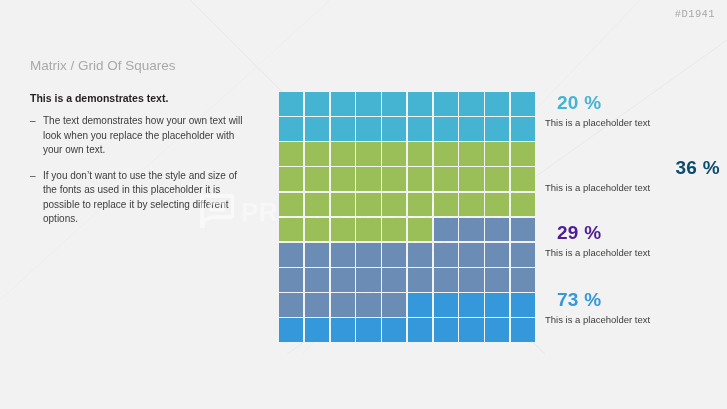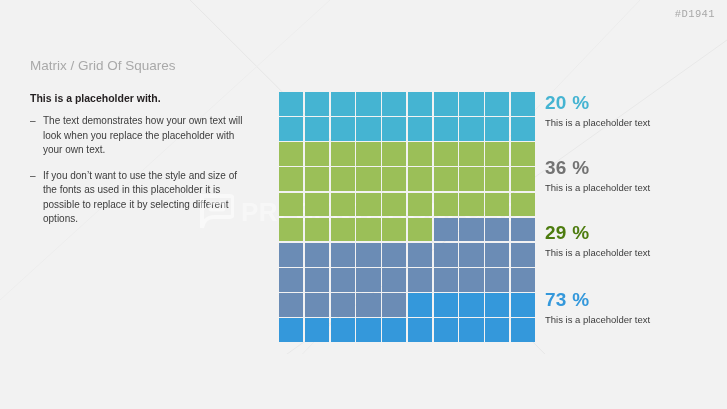--- a/index.html
+++ b/index.html
@@ -132,20 +132,21 @@
   .legend-item {
     position: absolute;
     left: 0;
     width: 175px;
   }
   .legend-value {
     font-size: 19px;
     font-weight: bold;
     line-height: 22px;
     letter-spacing: 0.3px;
+    margin-left: 12px;
   }
   .legend-desc {
     font-size: 9.5px;
     line-height: 13px;
     color: #3C3C3C;
     margin-top: 2px;
   }
 </style>
 </head>
 <body>
@@ -157,21 +158,21 @@
     <line x1="727" y1="40" x2="210" y2="409" stroke="#E8E8E8" stroke-width="1"></line>
     <line x1="640" y1="0" x2="250" y2="409" stroke="#ECECEC" stroke-width="1"></line>
     <line x1="0" y1="300" x2="330" y2="0" stroke="#EDEDED" stroke-width="1"></line>
   </svg>
 
   <div id="doc-id">#D1941</div>
 
   <div id="page-subtitle">Matrix / Grid Of Squares</div>
 
   <div id="text-block">
-    <div id="text-heading">This is a placeholder with.</div>
+    <div id="text-heading">This is a demonstrates text.</div>
 
     <div class="bullet-row">
       <div class="bullet-dash">–</div>
       <div class="bullet-text">The text demonstrates how your own text will look when you replace the placeholder with your own text.</div>
     </div>
 
     <div class="bullet-row">
       <div class="bullet-dash">–</div>
       <div class="bullet-text">If you don’t want to use the style and size of the fonts as used in this placeholder it is possible to replace it by selecting different options.</div>
     </div>
@@ -287,25 +288,25 @@
       <div class="cell" style="background: rgb(52, 152, 219);"></div>
       <div class="cell" style="background: rgb(52, 152, 219);"></div>
     </div>
 
   <div id="legend">
       <div class="legend-item" style="top: 0px;">
         <div class="legend-value" style="color: rgb(69, 180, 210);">20 %</div>
         <div class="legend-desc">This is a placeholder text</div>
       </div>
       <div class="legend-item" style="top: 65px;">
-        <div class="legend-value" style="color: #737373;">36 %</div>
+        <div class="legend-value" style="color: #0c4a6e; text-align: right;">36 %</div>
         <div class="legend-desc">This is a placeholder text</div>
       </div>
       <div class="legend-item" style="top: 130px;">
-        <div class="legend-value" style="color: #4d7c0f;">29 %</div>
+        <div class="legend-value" style="color: #4c1d95;">29 %</div>
         <div class="legend-desc">This is a placeholder text</div>
       </div>
       <div class="legend-item" style="top: 197px;">
         <div class="legend-value" style="color: rgb(52, 152, 219);">73 %</div>
         <div class="legend-desc">This is a placeholder text</div>
       </div>
     </div>
 
 </div>
 

